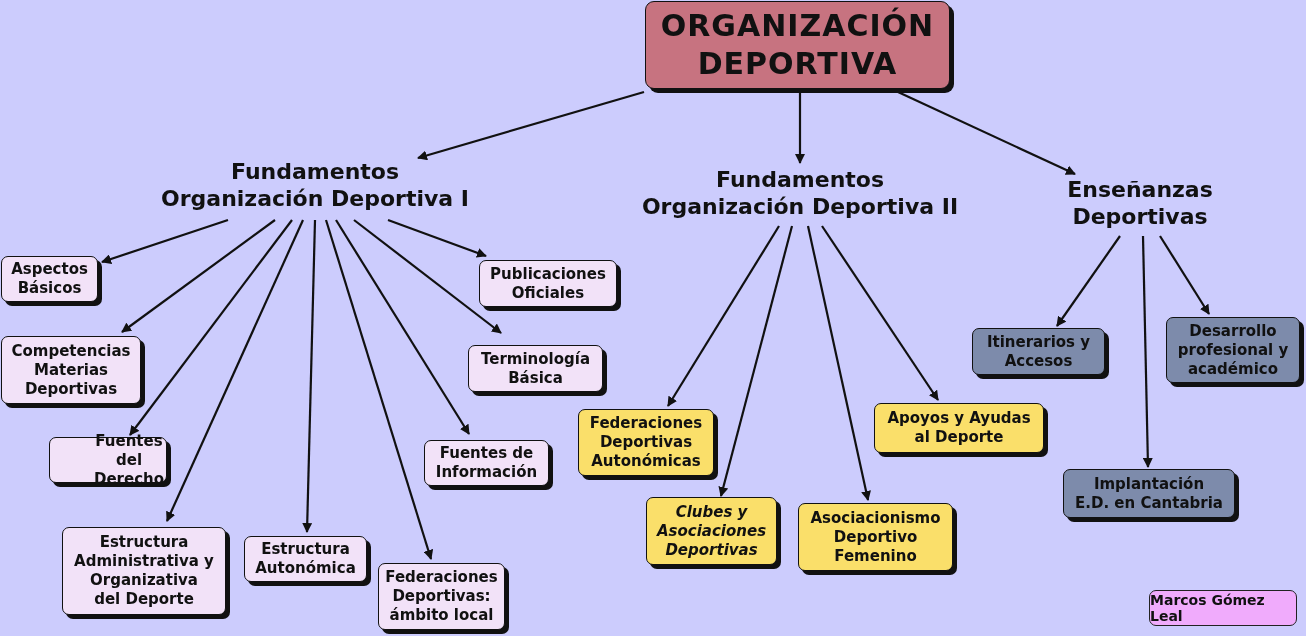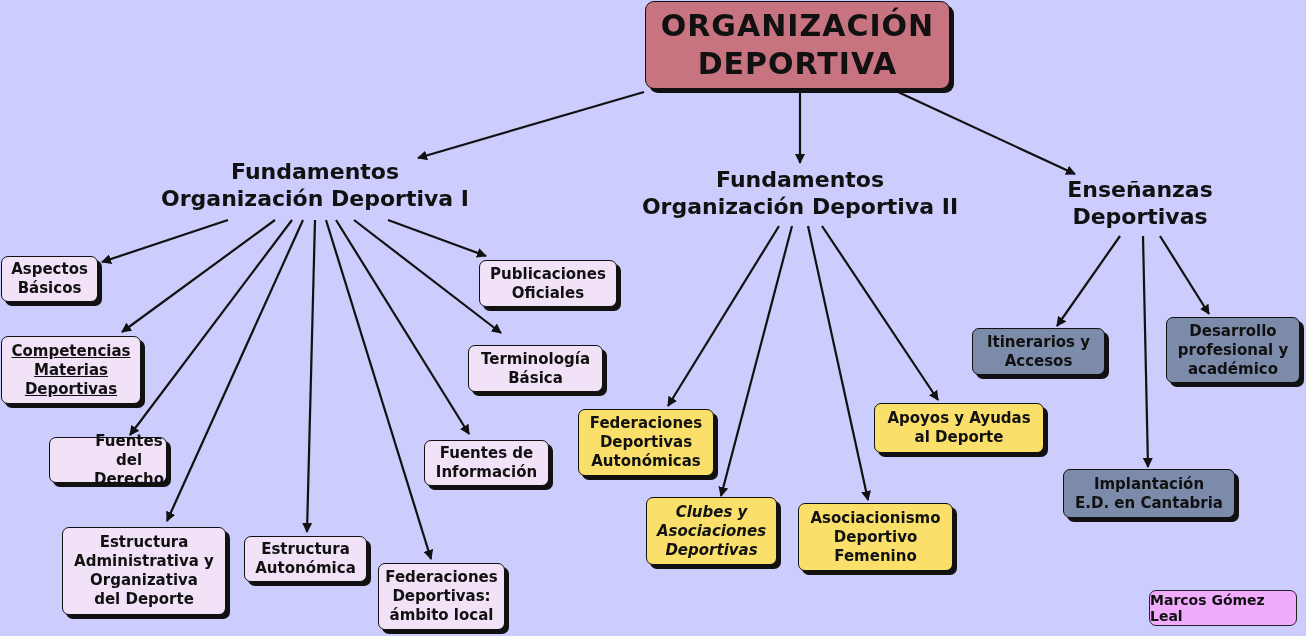--- a/index.html
+++ b/index.html
@@ -98,21 +98,21 @@
 
   <div class="heading" style="left:140px;top:158px;width:350px;">Fundamentos
 Organización Deportiva I</div>
   <div class="heading" style="left:610px;top:166px;width:380px;">Fundamentos
 Organización Deportiva II</div>
   <div class="heading" style="left:1040px;top:176px;width:200px;">Enseñanzas
 Deportivas</div>
 
   <div class="node pink" style="left:1px;top:256px;width:97px;height:46px;">Aspectos
 Básicos</div>
-  <div class="node pink" style="left:1px;top:336px;width:140px;height:68px;text-decoration:underline;">Competencias
+  <div class="node pink" style="left:1px;top:336px;width:140px;height:68px;">Competencias
 Materias
 Deportivas</div>
   <div class="node pink" style="left:49px;top:437px;width:118px;height:46px;padding-left:48px;">Fuentes del
 Derecho</div>
   <div class="node pink" style="left:62px;top:527px;width:164px;height:88px;">Estructura
 Administrativa y
 Organizativa
 del Deporte</div>
   <div class="node pink" style="left:244px;top:536px;width:123px;height:46px;">Estructura
 Autonómica</div>

